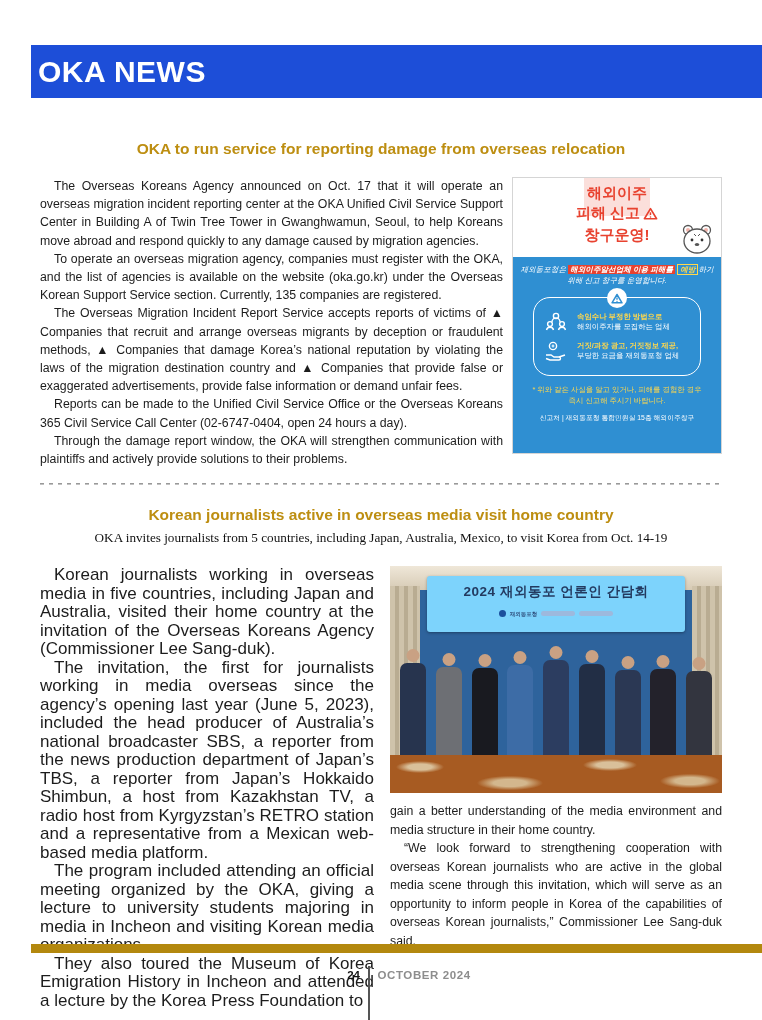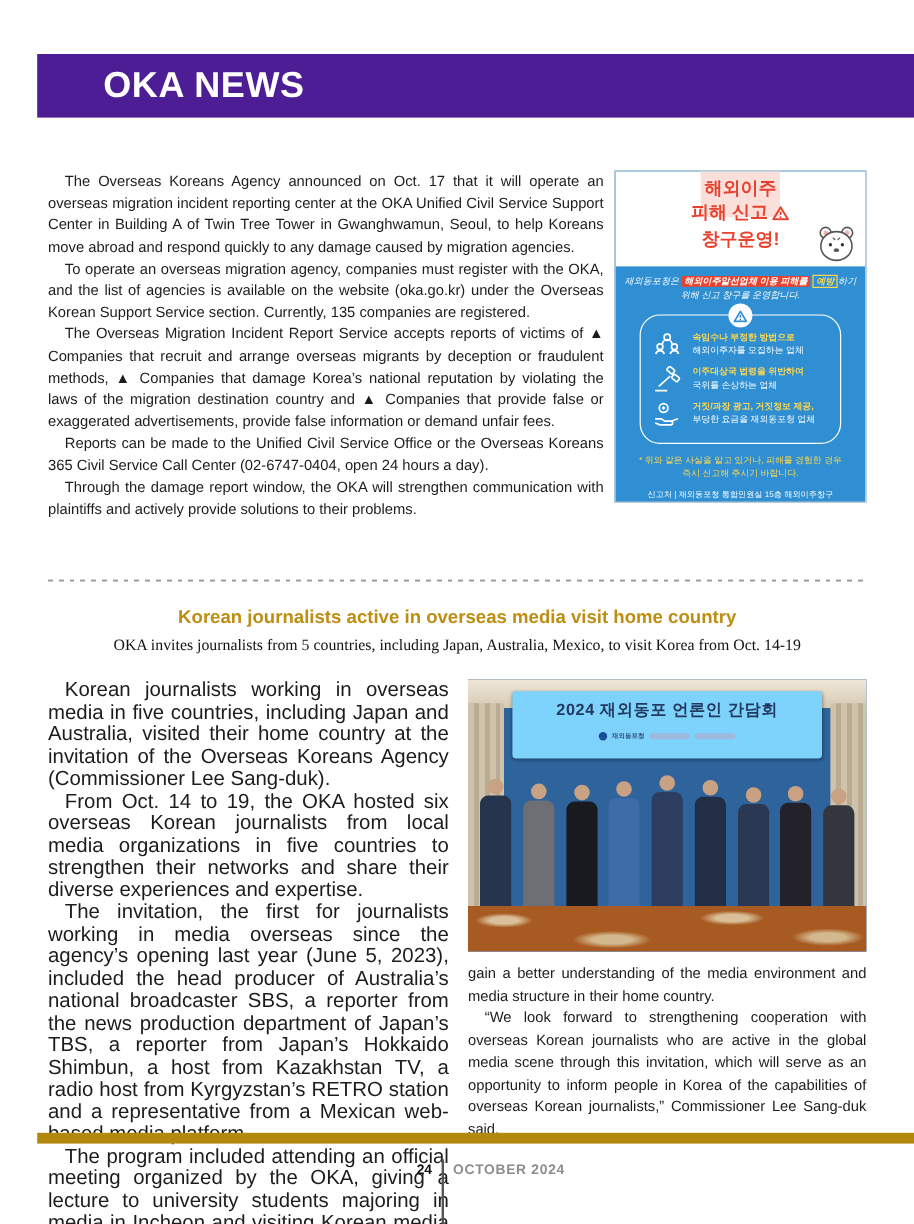--- a/index.html
+++ b/index.html
@@ -1,33 +1,33 @@
 <!DOCTYPE html>
 <html><head>
 <meta charset="utf-8">
 <style>
   html,body{margin:0;padding:0;background:#fff;}
   .page{position:relative;width:762px;height:1020px;background:#fff;overflow:hidden;
         font-family:"Liberation Sans",sans-serif;color:#1c1c1c;}
 
   
-  .header-bar{position:absolute;left:31px;right:0;top:45px;height:53px;background:#4c1d95;
-              display:flex;align-items:center;padding-left:48px;}
+  .header-bar{position:absolute;left:31px;right:0;top:45px;height:53px;background:#1d4ed8;
+              display:flex;align-items:center;}
   .header-bar .masthead{color:#fff;font-size:30px;font-weight:bold;letter-spacing:.5px;padding-left:7px;}
   .footer-bar{position:absolute;left:31px;right:0;top:944px;height:9px;background:#b3880e;}
   .pageinfo{position:absolute;top:966px;left:0;width:762px;display:flex;justify-content:center;
             gap:8px;align-items:flex-start;padding-left:28px;}
   .pageinfo .num{font-weight:bold;font-size:11.5px;color:#111;margin-top:3px;}
   .pageinfo .vline{width:1.5px;height:54px;background:#555;}
   .pageinfo .issue{font-size:11.5px;color:#8d8d8d;font-weight:bold;letter-spacing:.6px;margin-top:3px;}
 
   
   .art-title{font-size:15.5px;font-weight:bold;color:#bd8e11;text-align:center;margin:0;}
   .article1{position:absolute;left:40px;top:140px;width:682px;}
-  .a1-row{display:flex;gap:9px;margin-top:2px;}
+  .a1-row{display:flex;gap:9px;margin-top:19px;}
   .bodytext p{margin:0;text-indent:14px;text-align:justify;}
   .a1-text{width:463px;font-size:12.3px;line-height:18.2px;}
   .divider{position:absolute;left:40px;right:40px;top:483px;height:2px;
            background-image:repeating-linear-gradient(90deg,#999 0 4px,transparent 4px 9px);
            background-size:100% 1.6px;background-repeat:no-repeat;}
   .article2{position:absolute;left:40px;top:506px;width:682px;}
   .a2-sub{font-family:"Liberation Serif",serif;font-size:13.2px;text-align:center;margin:6px 0 0;color:#111;}
   .a2-cols{display:flex;gap:16px;margin-top:20px;}
   .a2-left{width:334px;font-size:17px;line-height:18.5px;}
   .a2-right{width:332px;font-size:12.3px;line-height:18.5px;}
@@ -43,21 +43,21 @@
   .mascot{position:absolute;right:6px;bottom:-4px;}
   .poster-body{padding:7px 6px 0;color:#fff;text-align:center;}
   .p-intro{font-size:7.6px;line-height:11px;font-style:italic;}
   .p-intro .hl-red{background:#e8422f;color:#fff;font-weight:bold;padding:0 2px;}
   .p-intro .hl-yel{border:1px solid #ffd84d;color:#ffd84d;font-weight:bold;padding:0 2px;}
   .p-box{position:relative;margin:11px auto 0;width:168px;border:1.5px solid #fff;border-radius:17px;
          padding:13px 9px 6px;box-sizing:border-box;text-align:left;}
   .p-box .box-warn{position:absolute;top:-10px;left:50%;transform:translateX(-50%);
                    width:20px;height:20px;border-radius:50%;background:#fff;display:flex;
                    align-items:center;justify-content:center;}
-  .p-item{display:flex;align-items:flex-start;gap:8px;margin-bottom:7px;}
+  .p-item{display:flex;align-items:center;gap:8px;margin-bottom:7px;}
   .p-ic{flex:none;width:26px;display:flex;justify-content:center;}
   .p-it{font-size:7.4px;line-height:10.5px;color:#fff;}
   .p-it b{color:#ffd84d;}
   .p-note{margin-top:9px;font-size:7.4px;line-height:10.5px;color:#ffd84d;font-weight:normal;}
   .p-contact{margin-top:7px;font-size:6.8px;color:#fff;}
 
   
   .photo{position:relative;width:332px;height:227px;margin-bottom:9px;overflow:hidden;background:#2d5a8e;}
   .ph-ceiling{position:absolute;left:0;top:0;width:100%;height:24px;
               background:linear-gradient(#efe7d8,#d6cab4);}
@@ -101,20 +101,21 @@
 </head>
 <body>
 
 <div class="page">
 
   <div class="header-bar">
     <div class="masthead">OKA NEWS</div>
   </div>
 
   <div class="article1">
+    <h2 class="art-title">OKA to run service for reporting damage from overseas relocation</h2>
     <div class="a1-row">
       <div class="a1-text bodytext">
         <p>The Overseas Koreans Agency announced on Oct. 17 that it will operate an overseas migration incident reporting center at the OKA Unified Civil Service Support Center in Building A of Twin Tree Tower in Gwanghwamun, Seoul, to help Koreans move abroad and respond quickly to any damage caused by migration agencies.</p>
         <p>To operate an overseas migration agency, companies must register with the OKA, and the list of agencies is available on the website (oka.go.kr) under the Overseas Korean Support Service section. Currently, 135 companies are registered.</p>
         <p>The Overseas Migration Incident Report Service accepts reports of victims of ▲ Companies that recruit and arrange overseas migrants by deception or fraudulent methods, ▲ Companies that damage Korea’s national reputation by violating the laws of the migration destination country and ▲ Companies that provide false or exaggerated advertisements, provide false information or demand unfair fees.</p>
         <p>Reports can be made to the Unified Civil Service Office or the Overseas Koreans 365 Civil Service Call Center (02-6747-0404, open 24 hours a day).</p>
         <p>Through the damage report window, the OKA will strengthen communication with plaintiffs and actively provide solutions to their problems.</p>
       </div>
 
       <div class="poster">
@@ -167,31 +168,20 @@
                     <path d="M8 11 a4 4 0 0 1 8 0"></path>
                   <circle cx="6" cy="13" r="2.4"></circle>
                     <path d="M2.5 19 a3.6 3.6 0 0 1 7 0"></path>
                   <circle cx="18" cy="13" r="2.4"></circle>
                     <path d="M14.5 19 a3.6 3.6 0 0 1 7 0"></path>
                 </svg>
               </span>
               <span class="p-it"><b>속임수나 부정한 방법으로</b><br><span>해외이주자를 모집하는 업체</span></span>
             </div>
 
-            <div class="p-item">
-              <span class="p-ic">
-                <svg width="24" height="22" viewBox="0 0 24 22" fill="none" stroke="#fff" stroke-width="1.4">
-                  <rect x="12" y="1.5" width="6" height="4" rx="1" transform="rotate(40 15 3.5)"></rect>
-                  <rect x="16" y="8" width="6" height="4" rx="1" transform="rotate(40 19 10)"></rect>
-                  <line x1="14.5" y1="8.5" x2="5" y2="17"></line>
-                  <line x1="2" y1="20.5" x2="12" y2="20.5"></line>
-                </svg>
-              </span>
-              <span class="p-it"><b>이주대상국 법령을 위반하여</b><br><span>국위를 손상하는 업체</span></span>
-            </div>
 
             <div class="p-item">
               <span class="p-ic">
                 <svg width="24" height="22" viewBox="0 0 24 22" fill="none" stroke="#fff" stroke-width="1.4">
                   <circle cx="9" cy="6" r="3.6"></circle>
                     <path d="M7.6 6 h2.8 M9 4.5 v3" stroke-width="1.1"></path>
                   <path d="M2 15 h5 l3 2 h5 a1.5 1.5 0 0 1 0 3 H6 l-4 -1.5"></path>
                   <path d="M15 17 l6 -2"></path>
                 </svg>
               </span>
@@ -214,21 +204,20 @@
 
   <div class="divider"></div>
 
   <div class="article2">
     <h2 class="art-title">Korean journalists active in overseas media visit home country</h2>
     <p class="a2-sub">OKA invites journalists from 5 countries, including Japan, Australia, Mexico, to visit Korea from Oct. 14-19</p>
 
     <div class="a2-cols">
       <div class="a2-left bodytext">
         <p>Korean journalists working in overseas media in five countries, including Japan and Australia, visited their home country at the invitation of the Overseas Koreans Agency (Commissioner Lee Sang-duk).</p>
-        <p>From Oct. 14 to 19, the OKA hosted six overseas Korean journalists from local media organizations in five countries to strengthen their networks and share their diverse experiences and expertise.</p>
         <p>The invitation, the first for journalists working in media overseas since the agency’s opening last year (June 5, 2023), included the head producer of Australia’s national broadcaster SBS, a reporter from the news production department of Japan’s TBS, a reporter from Japan’s Hokkaido Shimbun, a host from Kazakhstan TV, a radio host from Kyrgyzstan’s RETRO station and a representative from a Mexican web-based media platform.</p>
         <p>The program included attending an official meeting organized by the OKA, giving a lecture to university students majoring in media in Incheon and visiting Korean media organizations.</p>
         <p>They also toured the Museum of Korea Emigration History in Incheon and attended a lecture by the Korea Press Foundation to</p>
       </div>
 
       <div class="a2-right bodytext">
 
         <div class="photo">
           <div class="ph-backdrop"></div>
           <div class="ph-ceiling"></div>

